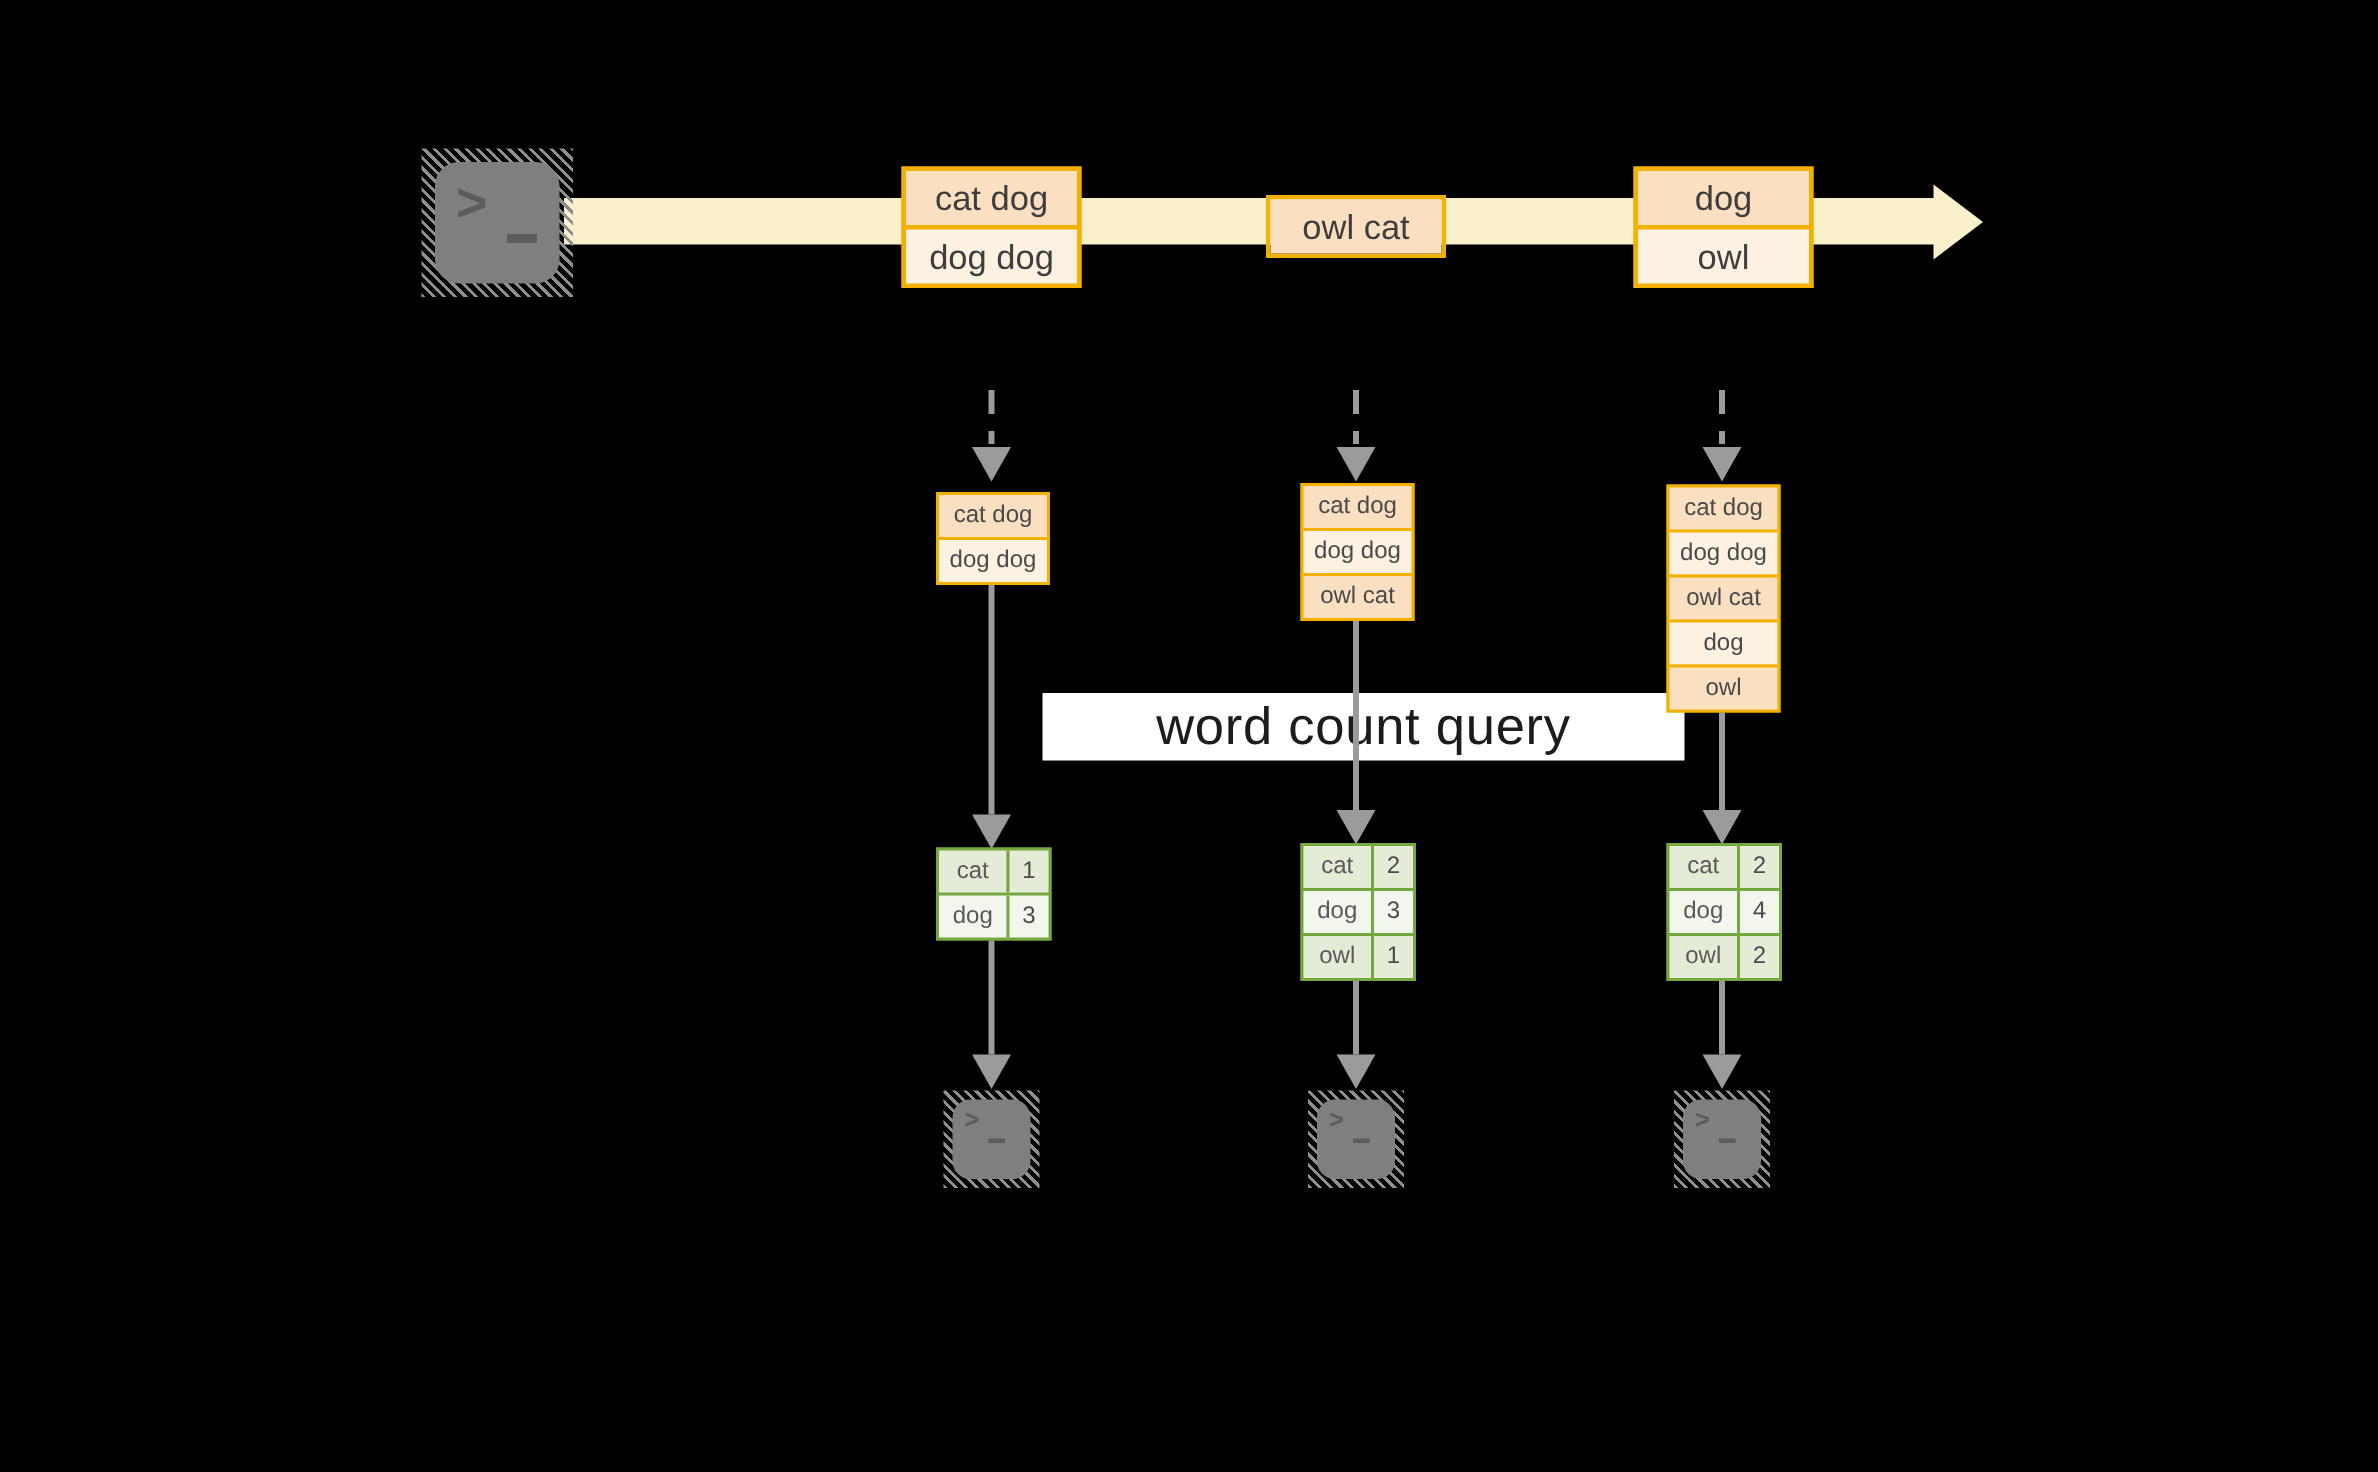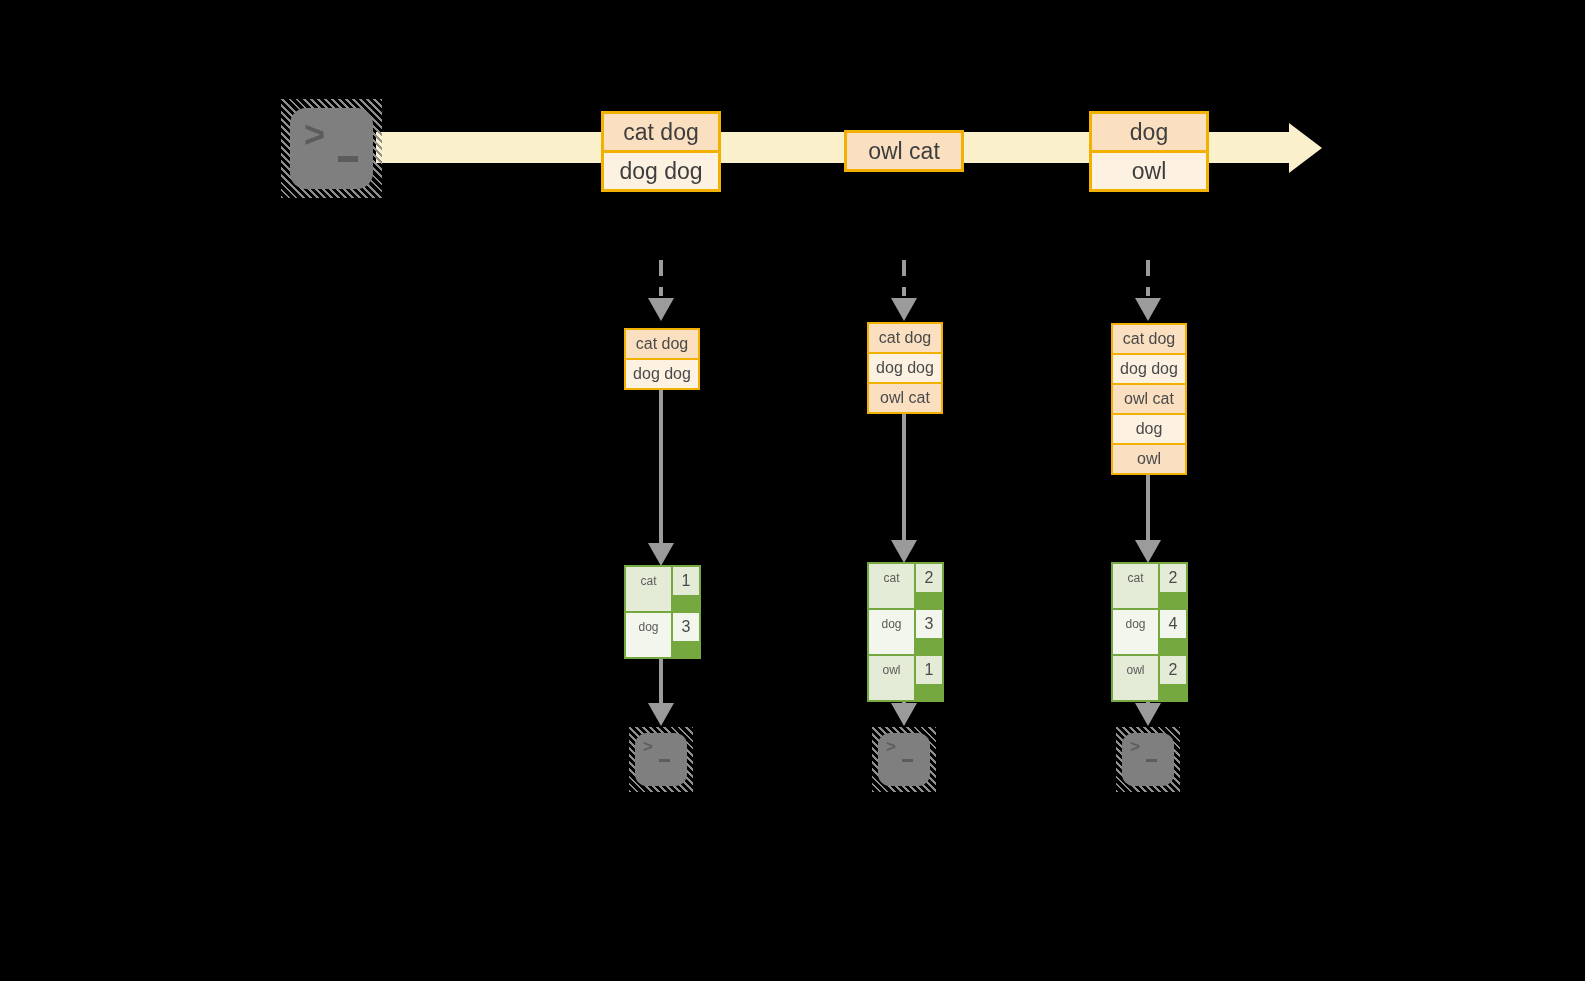--- a/index.html
+++ b/index.html
@@ -40,21 +40,21 @@
     background:repeating-linear-gradient(to bottom,var(--arrowGray) 0 16px,transparent 16px 27px);}
   .vhead{position:absolute;width:0;height:0;z-index:2;
     border-left:13px solid transparent;border-right:13px solid transparent;border-top:23px solid var(--arrowGray);}
   
   .query-band{position:absolute;left:695px;top:462px;width:428px;height:45px;background:var(--bandWhite);z-index:1;
     text-align:center;line-height:46px;font-size:35px;font-weight:300;color:#1c1c1c;letter-spacing:0.5px;}
   
   .count-table{position:absolute;width:73px;border:2px solid var(--green);z-index:3;background:var(--green);}
   .crow{display:flex;}
   .crow + .crow{border-top:2px solid var(--green);}
-  .cword{width:45px;height:44px;line-height:28px;text-align:center;font-size:12px;color:#5a5a5a;}
+  .cword{width:45px;height:28px;line-height:28px;text-align:center;font-size:16px;color:#5a5a5a;}
   .ccount{width:26px;height:28px;line-height:28px;text-align:center;font-size:16px;color:#4a4a4a;border-left:2px solid var(--green);}
   .gA{background:var(--greenCellA);}
   .gB{background:var(--greenCellB);}
   
   .c1{left:659px;} .c2{left:902px;} .c3{left:1146px;}        
   .h1{left:648px;} .h2{left:891px;} .h3{left:1135px;}        
 </style>
 </head>
 <body>
 
@@ -99,20 +99,21 @@
       <div class="cell peach">owl cat</div>
     </div>
   <div class="state-box" style="left:1111px;top:323px;">
       <div class="cell peach">cat dog</div>
       <div class="cell cream">dog dog</div>
       <div class="cell peach">owl cat</div>
       <div class="cell cream">dog</div>
       <div class="cell peach">owl</div>
     </div>
 
+  <div class="query-band">word count query</div>
 
   <div class="vline c1" style="top:390px;height:153px;"></div>
   <div class="vhead h1" style="top:543px;"></div>
   <div class="vline c2" style="top:414px;height:126px;"></div>
   <div class="vhead h2" style="top:540px;"></div>
   <div class="vline c3" style="top:475px;height:65px;"></div>
   <div class="vhead h3" style="top:540px;"></div>
 
   <div class="count-table" style="left:624px;top:565px;">
       <div class="crow">

